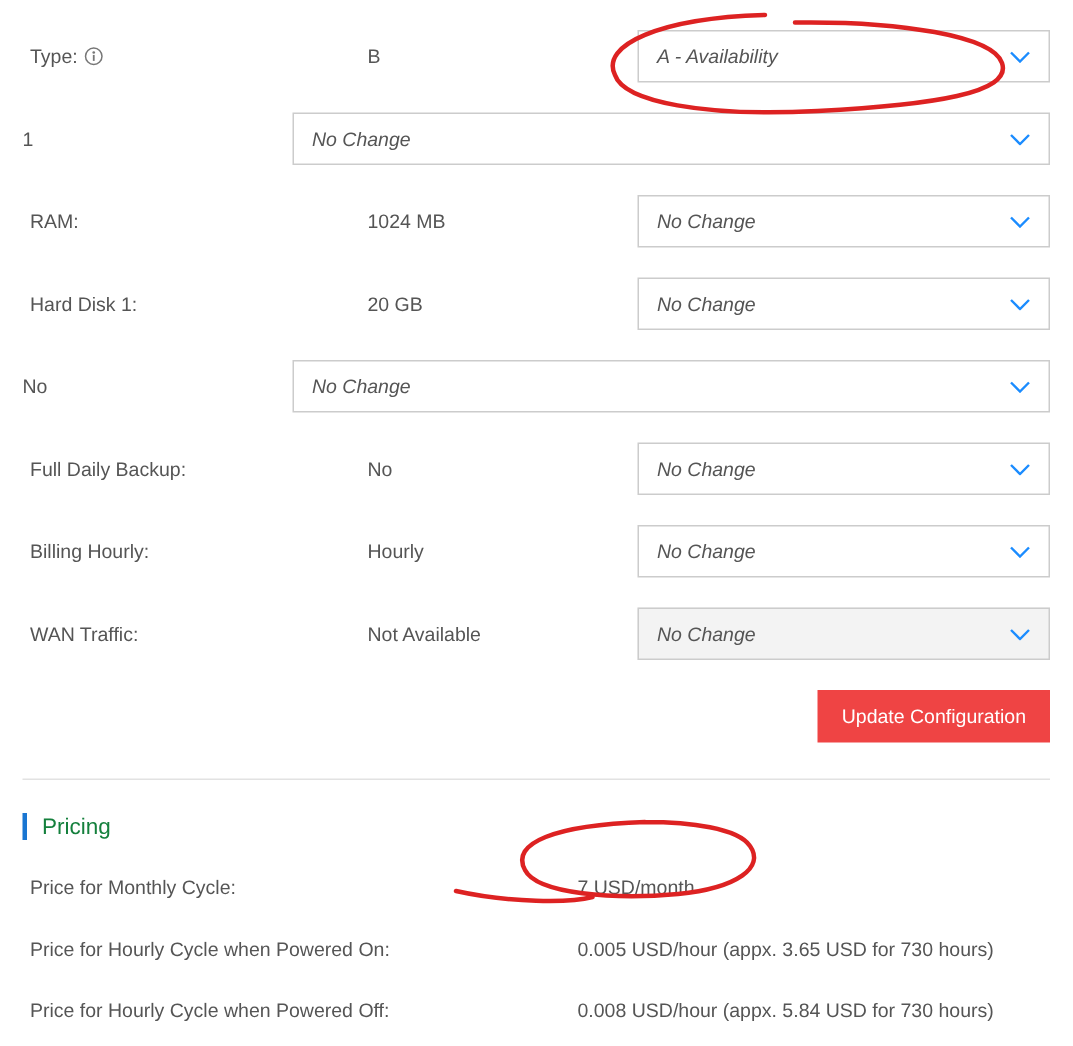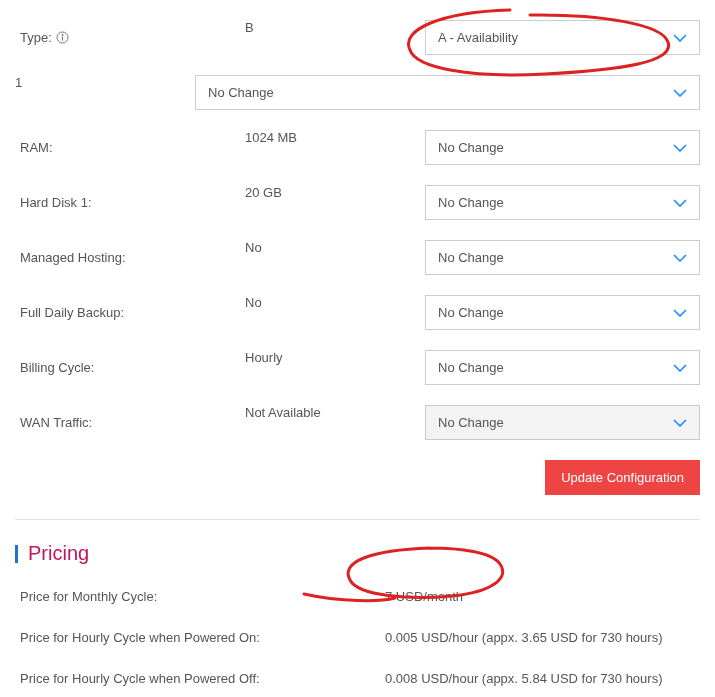--- a/index.html
+++ b/index.html
@@ -6,35 +6,37 @@
   body {
     font-family: Arial, Helvetica, sans-serif;
     font-size: 13px;
     color: #555;
     background: #fff;
     width: 715px;
     padding: 20px 15px 10px 15px;
   }
   .config-row {
     display: flex;
+    align-items: center;
     margin-bottom: 20px;
   }
   .col-label {
     width: 230px;
     padding-left: 5px;
     display: flex;
     align-items: center;
   }
   .col-value {
     width: 180px;
     color: #555;
   }
   .col-select {
     flex: 1;
     position: relative;
+    font-style: italic;
   }
   .select-box {
     border: 1px solid #ccc;
     background: #fff;
     color: #555;
     padding: 9px 30px 9px 12px;
     font-size: 13px;
     width: 100%;
     text-align: left;
     position: relative;
@@ -80,22 +82,22 @@
     align-items: center;
     margin-bottom: 24px;
   }
   .section-bar {
     width: 3px;
     height: 18px;
     background: #1976d2;
     margin-right: 10px;
   }
   .section-title {
-    color: #be185d;
-    font-size: 20px;
+    color: #15803d;
+    font-size: 15px;
     text-align: center;
   }
   .price-row {
     display: flex;
     margin-bottom: 26px;
     font-size: 13px;
     color: #555;
   }
   .price-label {
     width: 370px;
@@ -164,23 +166,20 @@
       <div class="col-value">20 GB</div>
       <div class="col-select">
         <div class="select-box"><span>No Change</span><span class="chevron">
             <svg width="14" height="8" viewBox="0 0 14 8">
               <path d="M1 1 L7 7 L13 1" stroke="#1b8cff" stroke-width="1.6" fill="none"></path>
             </svg>
           </span></div>
       </div>
     </div>
     <div class="config-row">
-      <div class="col-label">
-        <span>Managed Hosting:</span>
-      </div>
       <div class="col-value">No</div>
       <div class="col-select">
         <div class="select-box"><span>No Change</span><span class="chevron">
             <svg width="14" height="8" viewBox="0 0 14 8">
               <path d="M1 1 L7 7 L13 1" stroke="#1b8cff" stroke-width="1.6" fill="none"></path>
             </svg>
           </span></div>
       </div>
     </div>
     <div class="config-row">
@@ -191,21 +190,21 @@
       <div class="col-select">
         <div class="select-box"><span>No Change</span><span class="chevron">
             <svg width="14" height="8" viewBox="0 0 14 8">
               <path d="M1 1 L7 7 L13 1" stroke="#1b8cff" stroke-width="1.6" fill="none"></path>
             </svg>
           </span></div>
       </div>
     </div>
     <div class="config-row">
       <div class="col-label">
-        <span>Billing Cycle:</span>
+        <span>Billing Hourly:</span>
       </div>
       <div class="col-value">Hourly</div>
       <div class="col-select">
         <div class="select-box"><span>No Change</span><span class="chevron">
             <svg width="14" height="8" viewBox="0 0 14 8">
               <path d="M1 1 L7 7 L13 1" stroke="#1b8cff" stroke-width="1.6" fill="none"></path>
             </svg>
           </span></div>
       </div>
     </div>

